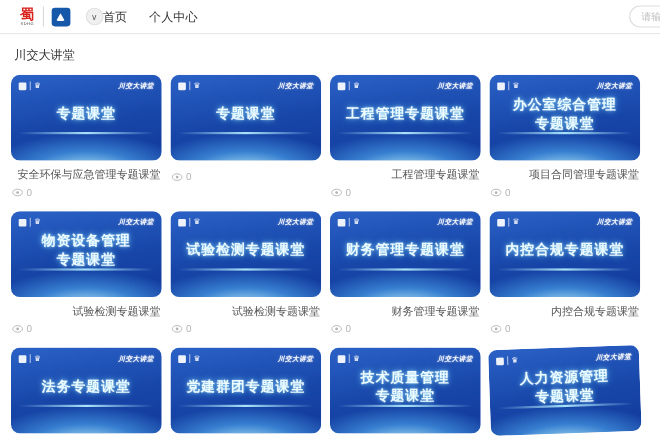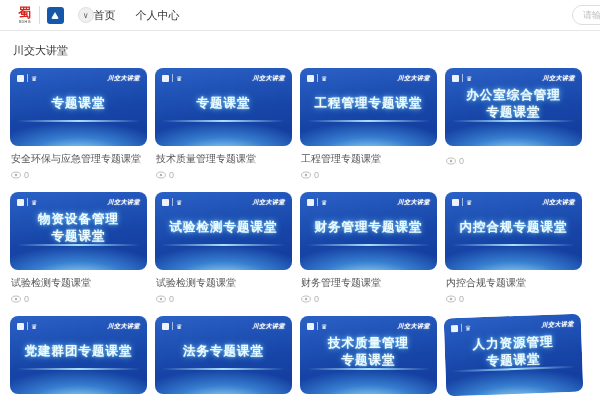--- a/index.html
+++ b/index.html
@@ -47,21 +47,21 @@
   .ml { width:7px; height:7px; background:rgba(255,255,255,.92); border-radius:1px; }
   .ml-b { background:transparent; color:#fff; font-size:7px; line-height:7px; }
   .ml-div { width:1px; height:8px; background:rgba(255,255,255,.6); }
   .banner-badge { font-size:6px; font-style:italic; font-weight:bold; color:#fff;
     letter-spacing:.5px; text-shadow:0 0 2px rgba(255,255,255,.6); }
   .banner-title { position:absolute; top:13px; bottom:20px; left:4px; right:4px;
     display:flex; flex-direction:column; justify-content:center; text-align:center;
     color:#ecfbff; font-weight:bold; font-size:12.5px; line-height:1.35; letter-spacing:1px;
     text-shadow:0 0 6px rgba(120,220,255,.9), 0 0 2px rgba(255,255,255,.6); }
 
-  .card-meta { padding:6px 1px 0 1px; }
+  .card-meta { padding:6px 1px 0 1px;text-align:right; }
   .caption { font-size:10px; color:#555; white-space:nowrap; overflow:hidden; }
   .views { display:flex; align-items:center; gap:3px; margin-top:4px; color:#b3b3b3; font-size:9px; }
   .views svg { display:block; }
 </style>
 </head>
 <body>
 
 <div class="header">
   <div class="logo-a">
     <span class="glyph">蜀</span>
@@ -116,21 +116,20 @@
           <span class="ml-div"></span>
           <span class="ml ml-b">♛</span>
         </div>
         <div class="banner-badge">川交大讲堂</div>
       </div>
       <div class="banner-title">
           <div>专题课堂</div>
         </div>
     </div>
     <div class="card-meta">
-      <div class="caption">技术质量管理专题课堂</div>
       <div class="views">
         <svg class="eye" width="10" height="8" viewBox="0 0 12 9">
           <ellipse cx="6" cy="4.5" rx="5.3" ry="3.6" fill="none" stroke="#b3b3b3" stroke-width="1"></ellipse>
           <circle cx="6" cy="4.5" r="1.5" fill="#b3b3b3"></circle>
         </svg>
         <span>0</span>
       </div>
     </div>
   </div>
 
@@ -169,20 +168,21 @@
           <span class="ml ml-b">♛</span>
         </div>
         <div class="banner-badge">川交大讲堂</div>
       </div>
       <div class="banner-title">
           <div>办公室综合管理</div>
           <div>专题课堂</div>
         </div>
     </div>
     <div class="card-meta">
+      <div class="caption">项目合同管理专题课堂</div>
       <div class="views">
         <svg class="eye" width="10" height="8" viewBox="0 0 12 9">
           <ellipse cx="6" cy="4.5" rx="5.3" ry="3.6" fill="none" stroke="#b3b3b3" stroke-width="1"></ellipse>
           <circle cx="6" cy="4.5" r="1.5" fill="#b3b3b3"></circle>
         </svg>
         <span>0</span>
       </div>
     </div>
   </div>
 
@@ -295,54 +295,54 @@
     <div class="banner">
       <div class="banner-top">
         <div class="mini-logos">
           <span class="ml"></span>
           <span class="ml-div"></span>
           <span class="ml ml-b">♛</span>
         </div>
         <div class="banner-badge">川交大讲堂</div>
       </div>
       <div class="banner-title">
+          <div>法务专题课堂</div>
+        </div>
+    </div>
+
+  </div>
+
+  <div class="card">
+    <div class="banner">
+      <div class="banner-top">
+        <div class="mini-logos">
+          <span class="ml"></span>
+          <span class="ml-div"></span>
+          <span class="ml ml-b">♛</span>
+        </div>
+        <div class="banner-badge">川交大讲堂</div>
+      </div>
+      <div class="banner-title">
           <div>党建群团专题课堂</div>
         </div>
     </div>
 
   </div>
 
   <div class="card">
     <div class="banner">
       <div class="banner-top">
         <div class="mini-logos">
           <span class="ml"></span>
           <span class="ml-div"></span>
           <span class="ml ml-b">♛</span>
         </div>
         <div class="banner-badge">川交大讲堂</div>
       </div>
       <div class="banner-title">
-          <div>法务专题课堂</div>
-        </div>
-    </div>
-
-  </div>
-
-  <div class="card">
-    <div class="banner">
-      <div class="banner-top">
-        <div class="mini-logos">
-          <span class="ml"></span>
-          <span class="ml-div"></span>
-          <span class="ml ml-b">♛</span>
-        </div>
-        <div class="banner-badge">川交大讲堂</div>
-      </div>
-      <div class="banner-title">
           <div>技术质量管理</div>
           <div>专题课堂</div>
         </div>
     </div>
 
   </div>
 
   <div class="card tilt">
     <div class="banner">
       <div class="banner-top">

